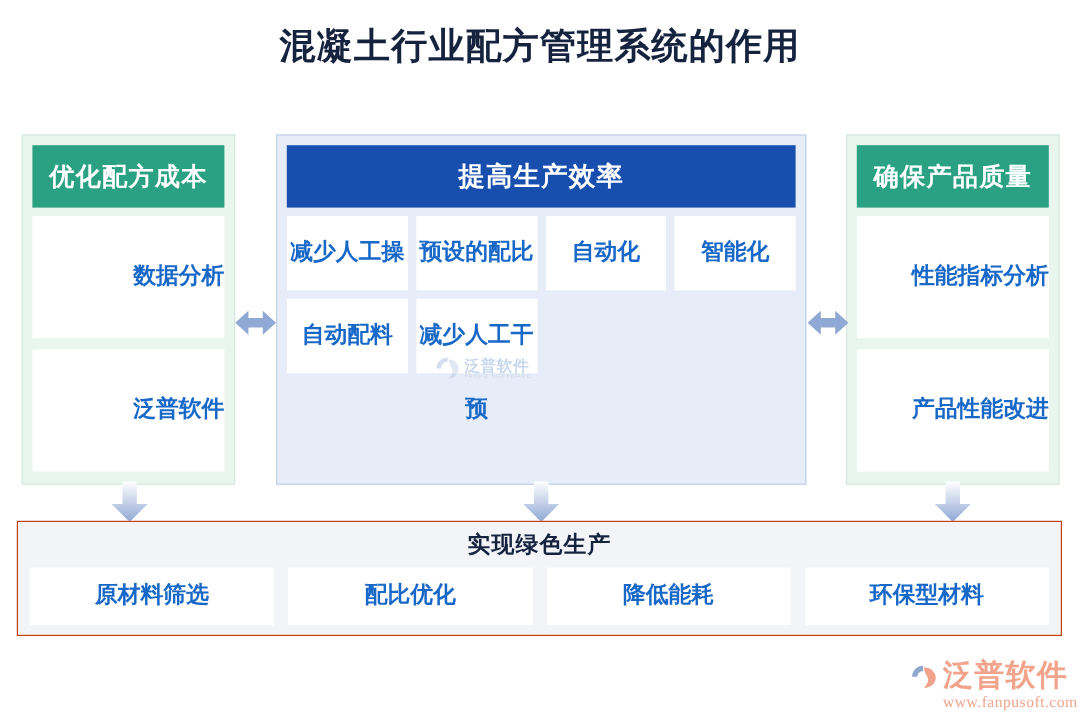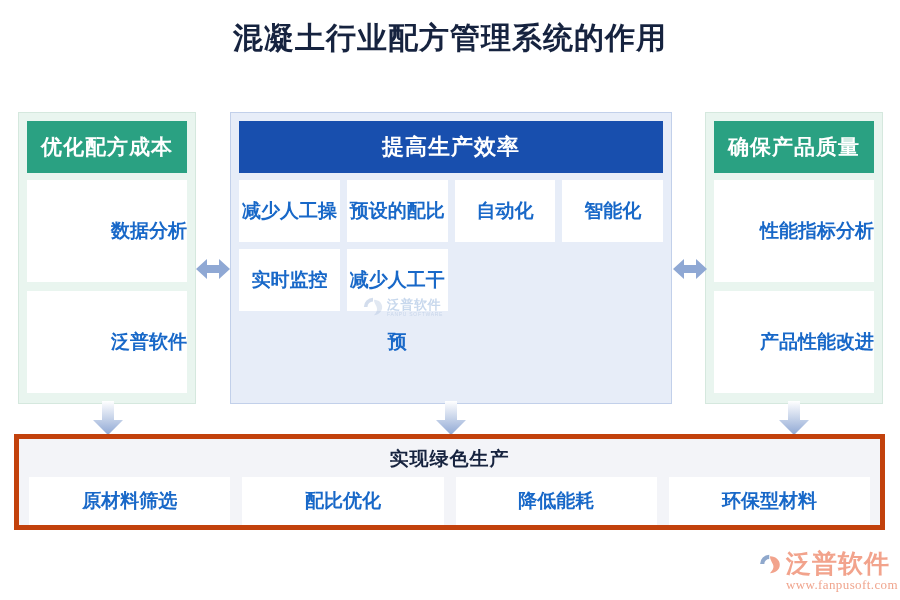--- a/index.html
+++ b/index.html
@@ -138,21 +138,21 @@
 
   
   .bottom-panel {
     position: absolute;
     left: 14px;
     top: 434px;
     width: 871px;
     height: 96px;
     box-sizing: border-box;
     background: #f3f4f8;
-    border: 5px solid #c2410c;
+    border: 1px solid #c2410c;
     padding: 6px 10px 10px 10px;
   }
   .bottom-title {
     text-align: center;
     font-size: 19px;
     font-weight: 700;
     color: #16233f;
     line-height: 28px;
     letter-spacing: 1px;
   }
@@ -245,21 +245,21 @@
     </div>
   </div>
 
   <div class="panel panel-center">
     <div class="panel-header header-blue">提高生产效率</div>
     <div class="center-grid">
       <div class="center-item">减少人工操作</div>
       <div class="center-item">预设的配比参数</div>
       <div class="center-item">自动化</div>
       <div class="center-item">智能化</div>
-      <div class="center-item">实时监控</div>
+      <div class="center-item">自动配料</div>
       <div class="center-item">减少人工干预</div>
     </div>
   </div>
 
   <div class="panel panel-right">
     <div class="panel-header header-green">确保产品质量</div>
     <div class="side-items">
       <div class="side-item">性能指标分析</div>
       <div class="side-item">产品性能改进</div>
     </div>

